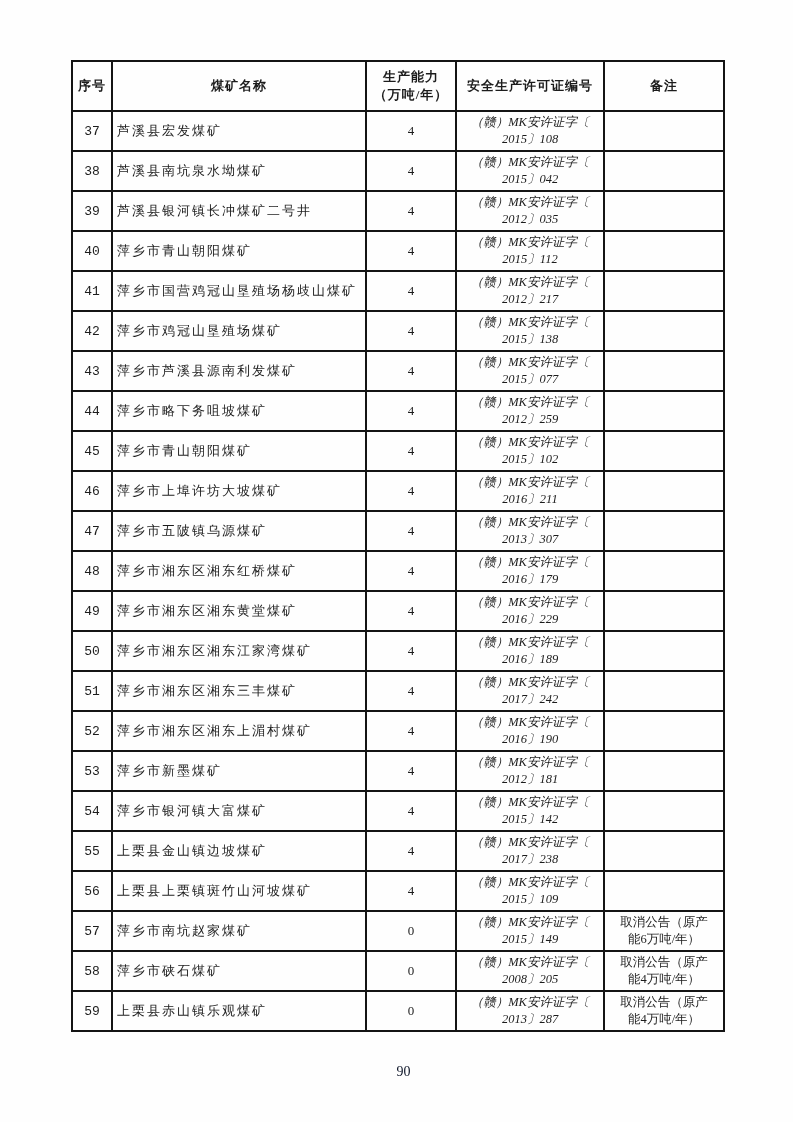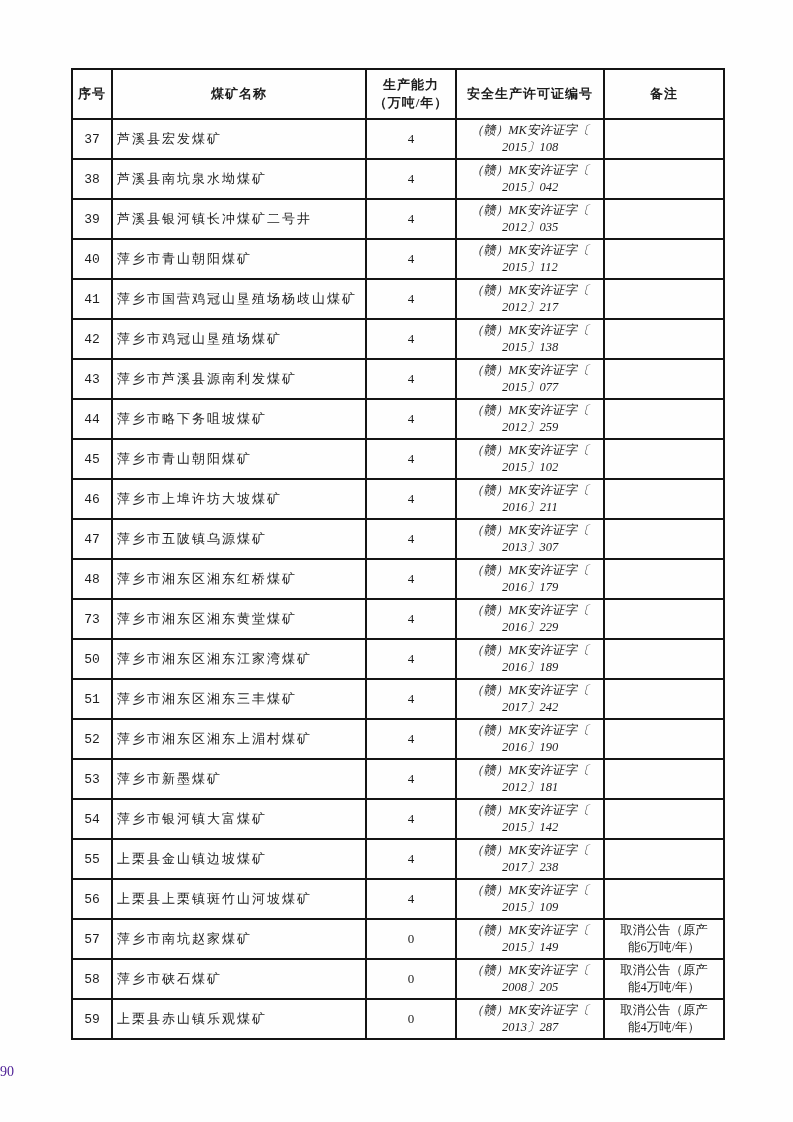--- a/index.html
+++ b/index.html
@@ -15,21 +15,21 @@
     color: #1c1c1c;
   }
   .page {
     position: absolute;
     inset: 0;
     background: #fefefe;
   }
   table.mine-table {
     position: absolute;
     left: 71px;
-    top: 68px;
+    top: 60px;
     width: 652px;
     border-collapse: collapse;
     table-layout: fixed;
   }
   .mine-table th,
   .mine-table td {
     border: 2px solid #141414;
     font-size: 13px;
     color: #1c1c1c;
     padding: 2px 4px;
@@ -66,25 +66,26 @@
     font-style: italic;
   }
   td.cell-remark {
     text-align: center;
     line-height: 1.35;
     white-space: pre-line;
     font-size: 12.5px;
   }
   .page-footer {
     position: absolute;
-    left: 0;
+    left: 14px;
     right: 0;
     top: 1064px;
+    text-align: center;
     font-size: 14px;
-    color: #4c1d95;
+    color: #0f172a;
   }
 </style>
 </head>
 <body>
 
 <div class="page">
 
   <table class="mine-table">
     <colgroup>
       <col style="width:40px">
@@ -194,21 +195,21 @@
         </tr>
         <tr>
           <td class="cell-no">48</td>
           <td class="cell-name">萍乡市湘东区湘东红桥煤矿</td>
           <td class="cell-capacity">4</td>
           <td class="cell-license">（赣）MK安许证字〔
 2016〕179</td>
           <td class="cell-remark"></td>
         </tr>
         <tr>
-          <td class="cell-no">73</td>
+          <td class="cell-no">49</td>
           <td class="cell-name">萍乡市湘东区湘东黄堂煤矿</td>
           <td class="cell-capacity">4</td>
           <td class="cell-license">（赣）MK安许证字〔
 2016〕229</td>
           <td class="cell-remark"></td>
         </tr>
         <tr>
           <td class="cell-no">50</td>
           <td class="cell-name">萍乡市湘东区湘东江家湾煤矿</td>
           <td class="cell-capacity">4</td>

